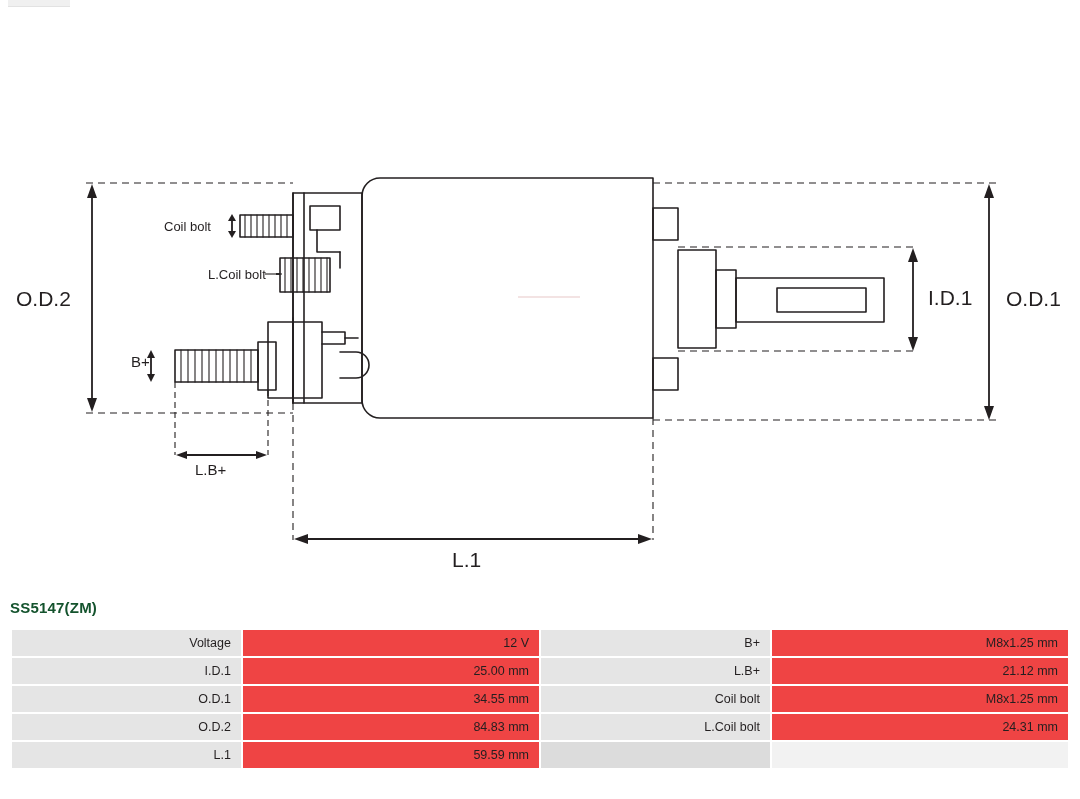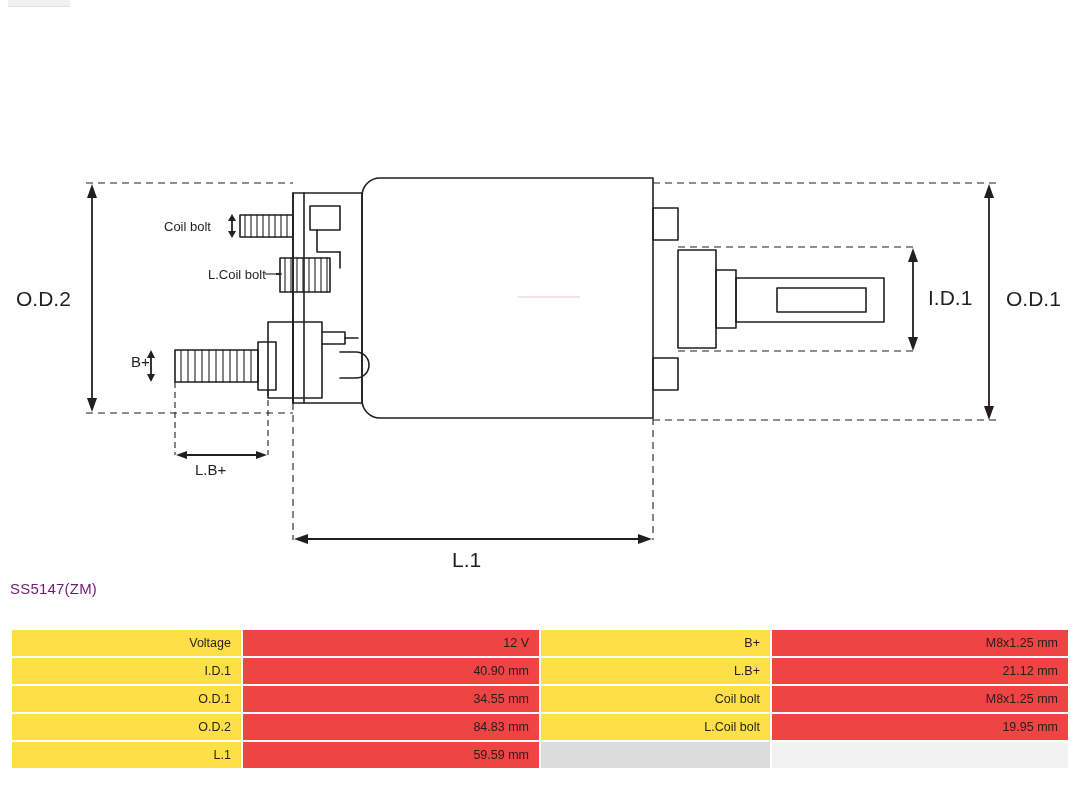--- a/index.html
+++ b/index.html
@@ -43,44 +43,44 @@
   .lbl-l1  { left: 452px; top: 548px; font-size: 21px; }
   .lbl-lbplus { left: 195px; top: 461px; font-size: 15px; }
   .lbl-bplus  { left: 131px; top: 353px; font-size: 15px; }
   .lbl-coilbolt { left: 164px; top: 219px; font-size: 13px; }
   .lbl-lcoilbolt { left: 208px; top: 267px; font-size: 13px; }
 
   
   .part-number {
     position: absolute;
     left: 10px;
-    top: 580px;
+    top: 599px;
     font-size: 15px;
-    font-weight: normal;
-    color: #701a75;
+    font-weight: bold;
+    color: #14532d;
     letter-spacing: 0.2px;
   }
 
   
   .spec-table {
     position: absolute;
     left: 10px;
     top: 628px;
     width: 1060px;
     border-collapse: separate;
     border-spacing: 2px;
     font-size: 12.5px;
   }
   .spec-table td {
     height: 26px;
     padding: 0 10px;
     vertical-align: middle;
   }
   .spec-table td.key {
-    background: #fde047;
+    background: #e5e5e5;
     text-align: right;
     width: 195px;
     color: #231f20;
   }
   .spec-table td.val {
     background: #ef4444;
     text-align: right;
     width: 258px;
     color: #231f20;
   }
@@ -256,35 +256,35 @@
   <table class="spec-table">
     <tbody>
       <tr>
         <td class="key">Voltage</td>
         <td class="val">12 V</td>
         <td class="key">B+</td>
         <td class="val">M8x1.25 mm</td>
       </tr>
       <tr>
         <td class="key">I.D.1</td>
-        <td class="val">40.90 mm</td>
+        <td class="val">25.00 mm</td>
         <td class="key">L.B+</td>
         <td class="val">21.12 mm</td>
       </tr>
       <tr>
         <td class="key">O.D.1</td>
         <td class="val">34.55 mm</td>
         <td class="key">Coil bolt</td>
         <td class="val">M8x1.25 mm</td>
       </tr>
       <tr>
         <td class="key">O.D.2</td>
         <td class="val">84.83 mm</td>
         <td class="key">L.Coil bolt</td>
-        <td class="val">19.95 mm</td>
+        <td class="val">24.31 mm</td>
       </tr>
       <tr>
         <td class="key">L.1</td>
         <td class="val">59.59 mm</td>
         <td class="empty"></td>
         <td class="empty2"></td>
       </tr>
     </tbody>
   </table>
 

